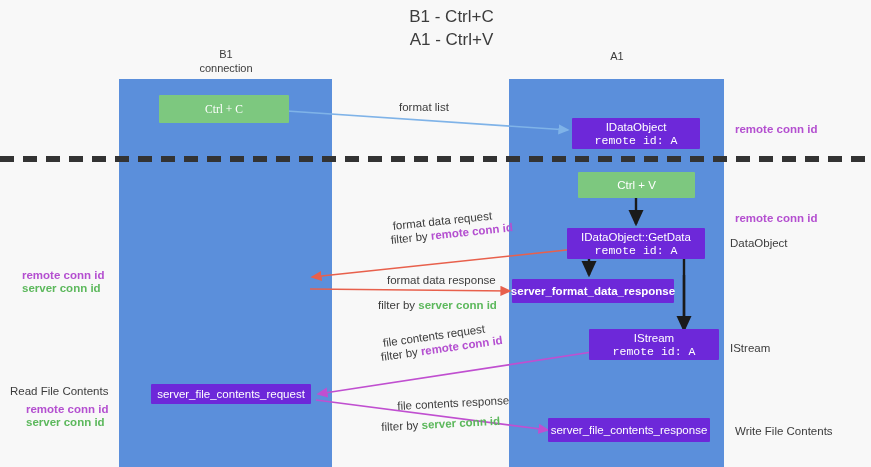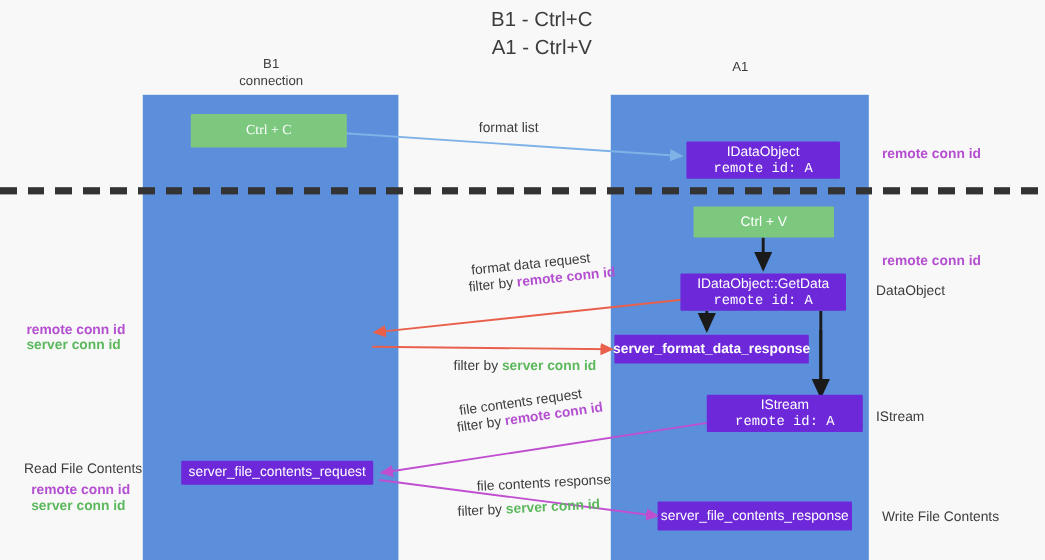--- a/index.html
+++ b/index.html
@@ -132,20 +132,21 @@
 
   <div class="dash"></div>
 
   <div class="lbl dark" style="left:399px;top:100px;">format list</div>
 
   <div class="lbl dark rot" style="left:392px;top:219px;transform:rotate(-6deg);">format data request</div>
   <div class="lbl dark mixed rot" style="left:390px;top:233px;transform:rotate(-6deg);">
     <span>filter by </span><b class="p">remote conn id</b>
   </div>
 
+  <div class="lbl dark" style="left:387px;top:273px;">format data response</div>
   <div class="lbl dark mixed" style="left:378px;top:298px;">
     <span>filter by </span><b class="g">server conn id</b>
   </div>
 
   <div class="lbl dark rot" style="left:382px;top:336px;transform:rotate(-8deg);">file contents request</div>
   <div class="lbl dark mixed rot" style="left:380px;top:350px;transform:rotate(-8deg);">
     <span>filter by </span><b class="p">remote conn id</b>
   </div>
 
   <div class="lbl dark rot" style="left:397px;top:399px;transform:rotate(-3deg);">file contents response</div>
@@ -155,17 +156,17 @@
 
   <div class="lbl purple" style="left:735px;top:122px;">remote conn id</div>
   <div class="lbl purple" style="left:735px;top:211px;">remote conn id</div>
   <div class="lbl dark" style="left:730px;top:236px;">DataObject</div>
   <div class="lbl dark" style="left:730px;top:341px;">IStream</div>
   <div class="lbl dark" style="left:735px;top:424px;">Write File Contents</div>
 
   <div class="lbl purple" style="left:22px;top:268px;">remote conn id</div>
   <div class="lbl green-t" style="left:22px;top:281px;">server conn id</div>
 
-  <div class="lbl dark" style="left:20px;top:384px;text-align:center;">Read File Contents</div>
+  <div class="lbl dark" style="left:10px;top:384px;text-align:center;">Read File Contents</div>
   <div class="lbl purple" style="left:26px;top:402px;">remote conn id</div>
   <div class="lbl green-t" style="left:26px;top:415px;">server conn id</div>
 
 </div>
 
 </body></html>

